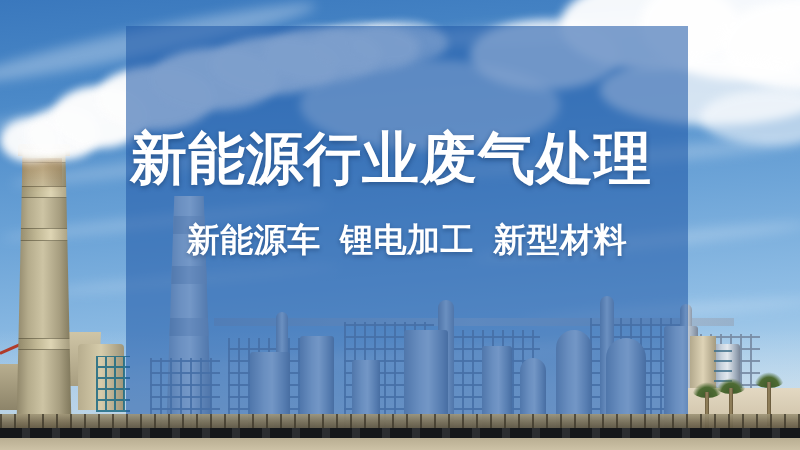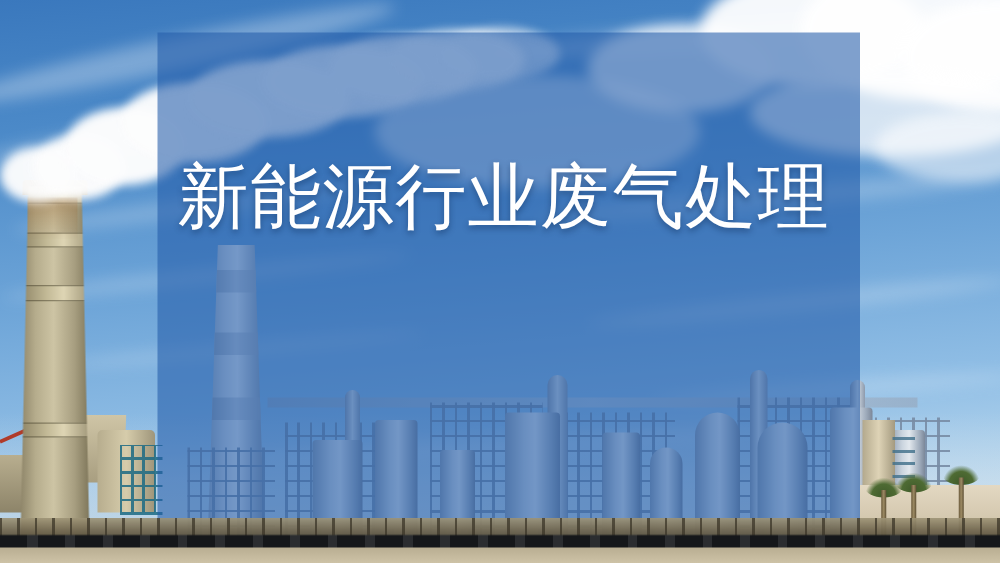--- a/index.html
+++ b/index.html
@@ -263,26 +263,26 @@
   }
 
   
   .text-wrap {
     position: absolute;
     left: 126px; top: 26px;
     width: 562px; height: 402px;
   }
   .headline {
     position: absolute;
-    left: 16px; top: 104px;
+    left: 4px; top: 104px;
     width: 478px;
     text-align: center;
     color: #ffffff;
     font-size: 57px;
-    font-weight: normal;
+    font-weight: bold;
     letter-spacing: 1px;
     line-height: 1;
     white-space: nowrap;
     text-shadow: 0 2px 5px rgba(12,40,82,.45);
   }
   .subline {
     position: absolute;
     left: 0;
     width: 562px;
     text-align: center;
@@ -401,15 +401,16 @@
 
   <div class="overlay-panel"></div>
 
   <div class="pier-rail"></div>
   <div class="pier-posts"></div>
   <div class="pier-dark"></div>
   <div class="pier-base"></div>
 
   <div class="text-wrap">
     <div class="headline">新能源行业废气处理</div>
+    <div class="subline l1">新能源车  锂电加工  新型材料</div>
   </div>
 
 </div>
 
 </body></html>

